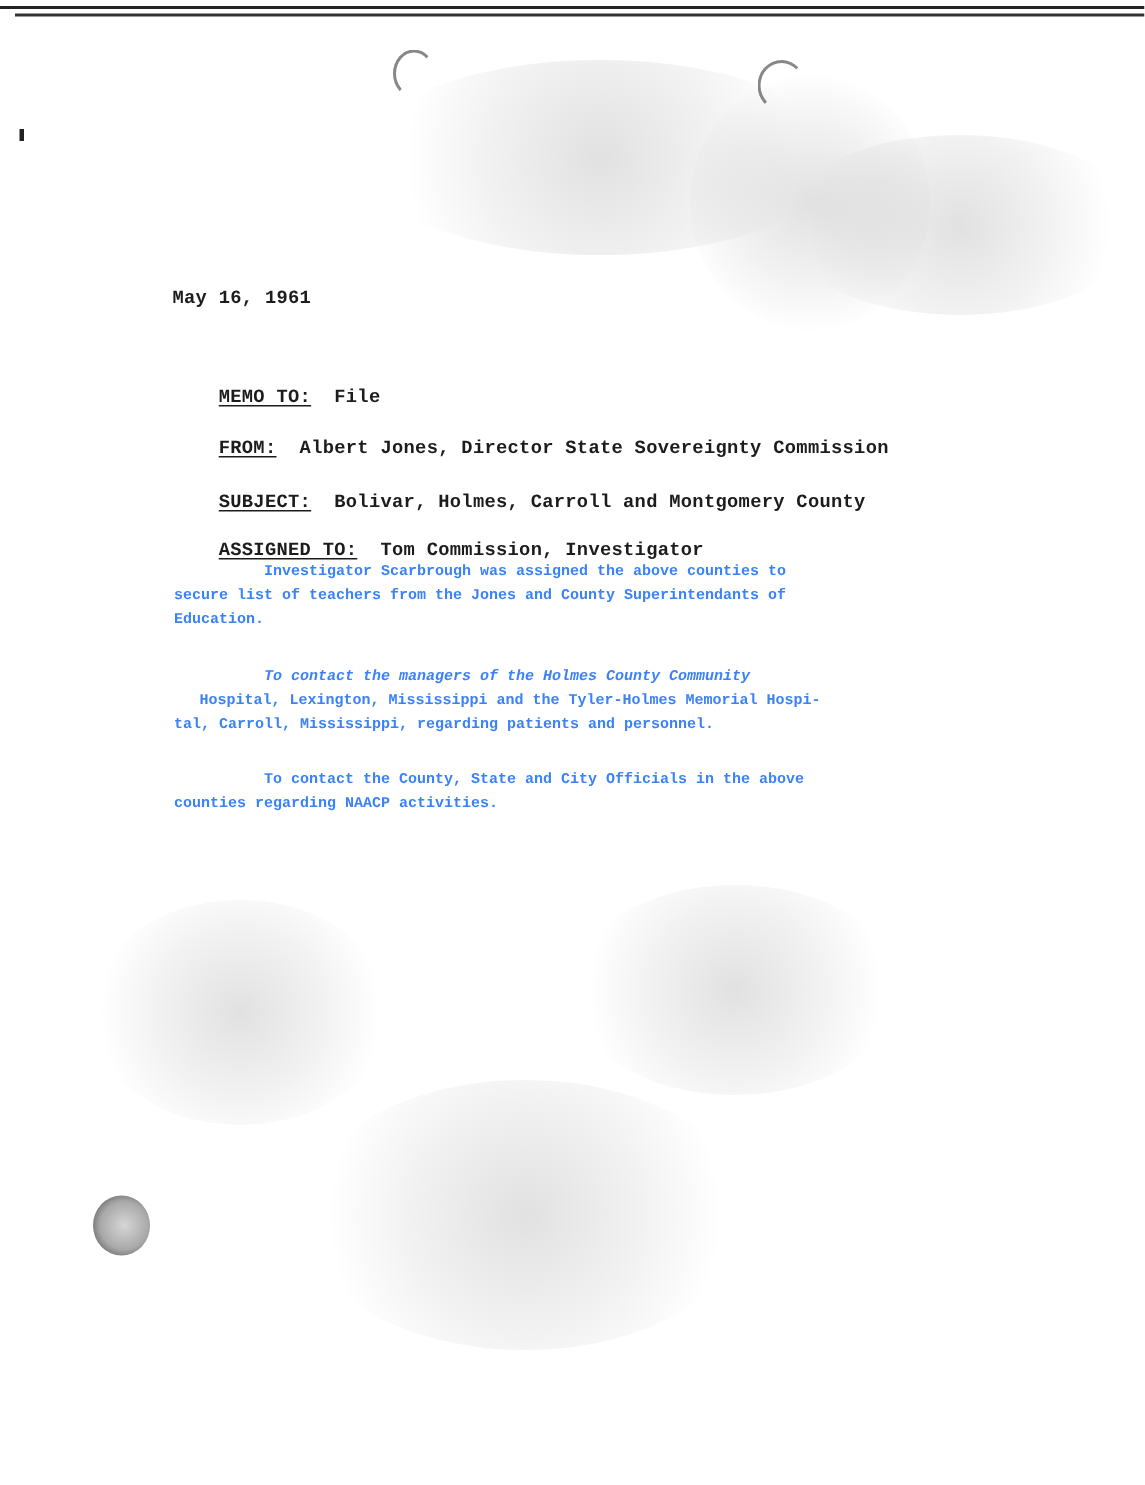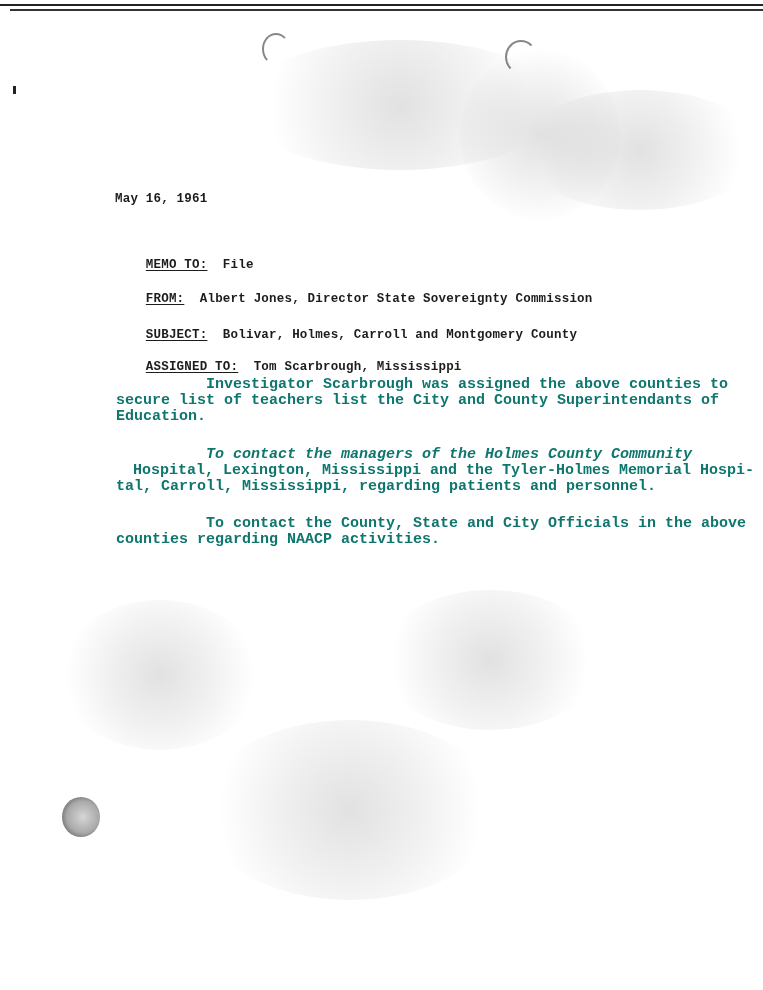--- a/index.html
+++ b/index.html
@@ -55,23 +55,23 @@
       white-space: pre;
       color: #1c1c1c;
     }
     .label {
       text-decoration: underline;
       text-underline-offset: 2px;
     }
     .para-line {
       position: absolute;
       font-weight: bold;
-      font-size: 15px;
+      font-size: 10px;
       white-space: pre;
-      color: #0f766e;
+      color: #3b82f6;
     }
   </style>
 </head>
 <body>
 
 <div>
   <div class="top-rule-1"></div>
   <div class="top-rule-2"></div>
   <div class="margin-mark"></div>
 
@@ -94,26 +94,26 @@
 
   <div class="text" style="left:115px;top:278px;">
     <span class="label">FROM:</span><span>  </span><span>Albert Jones, Director State Sovereignty Commission</span>
   </div>
 
   <div class="text" style="left:115px;top:314px;">
     <span class="label">SUBJECT:</span><span>  </span><span>Bolivar, Holmes, Carroll and Montgomery County</span>
   </div>
 
   <div class="text" style="left:115px;top:346px;">
-    <span class="label">ASSIGNED TO:</span><span>  </span><span>Tom Scarbrough, Mississippi</span>
+    <span class="label">ASSIGNED TO:</span><span>  </span><span>Tom Commission, Investigator</span>
   </div>
 
   <div>
     <div class="para-line" style="left:116px;top:376px;">          Investigator Scarbrough was assigned the above counties to</div>
-    <div class="para-line" style="left:116px;top:392px;">secure list of teachers list the City and County Superintendants of</div>
+    <div class="para-line" style="left:116px;top:392px;">secure list of teachers from the Jones and County Superintendants of</div>
     <div class="para-line" style="left:116px;top:408px;">Education.</div>
   </div>
 
   <div>
     <div class="para-line" style="left:116px;top:446px;font-style:italic;">          To contact the managers of the Holmes County Community</div>
     <div class="para-line" style="left:116px;top:462px;margin-left:17px;">Hospital, Lexington, Mississippi and the Tyler-Holmes Memorial Hospi-</div>
     <div class="para-line" style="left:116px;top:478px;">tal, Carroll, Mississippi, regarding patients and personnel.</div>
   </div>
 
   <div>

